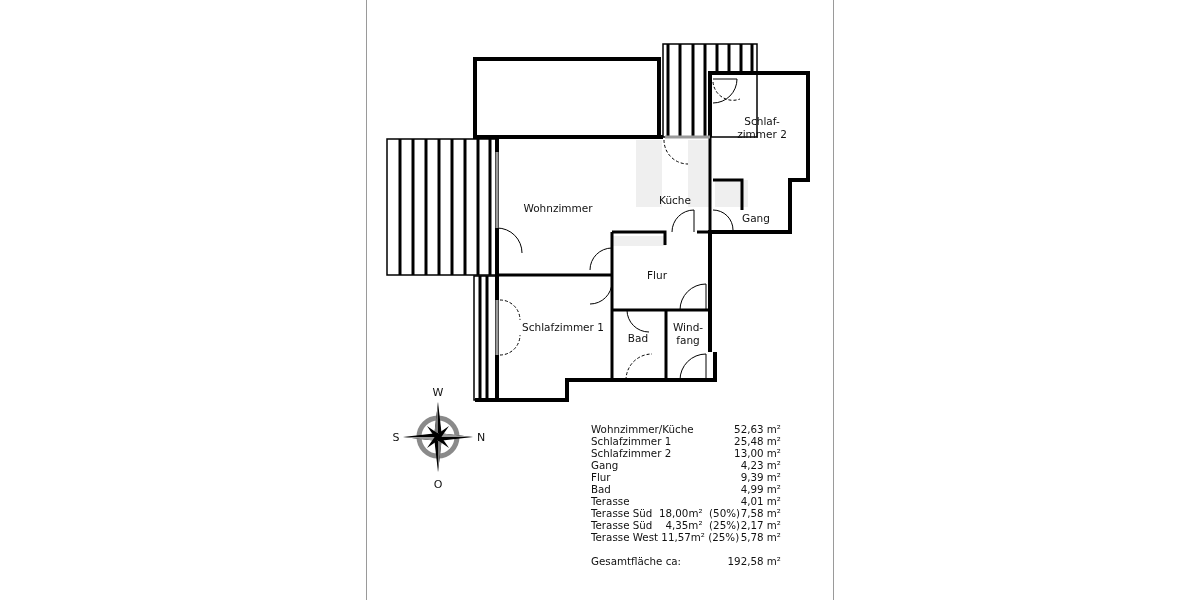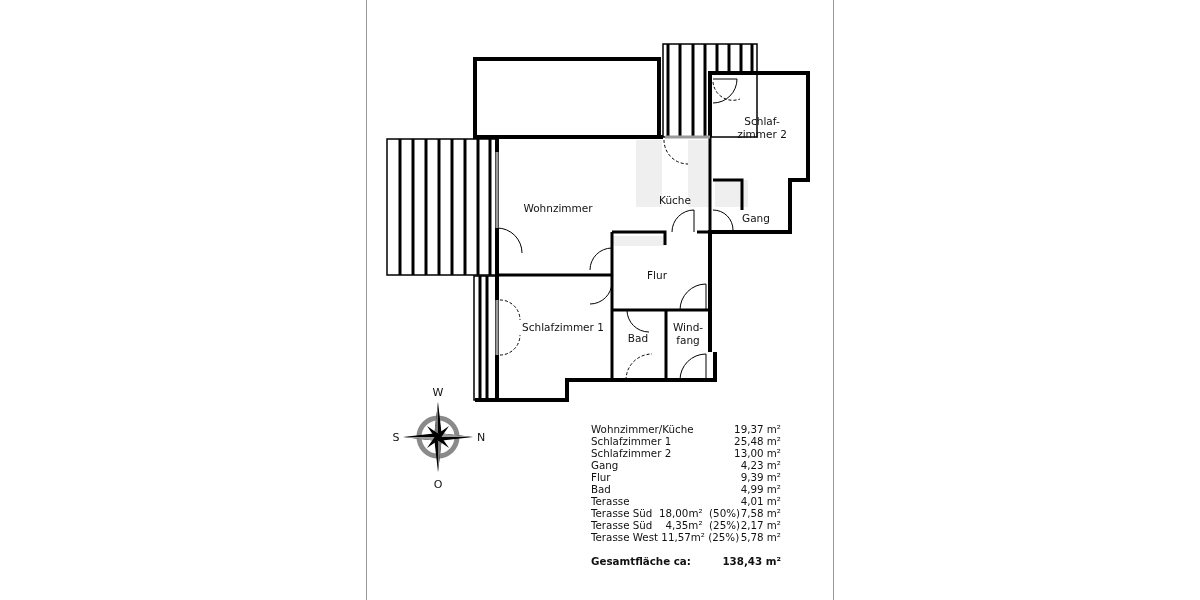--- a/index.html
+++ b/index.html
@@ -6,21 +6,21 @@
   body { width:1200px; height:600px; background:#ffffff; position:relative; overflow:hidden;
          font-family:"DejaVu Sans", sans-serif; }
   #sheet { position:absolute; left:366px; top:0; width:468px; height:600px; background:#fff;
            border-left:1px solid #9a9a9a; border-right:1px solid #9a9a9a; box-sizing:border-box; }
   #plan { position:absolute; left:0; top:0; width:1200px; height:600px; }
   .room-label { font-family:"DejaVu Sans", sans-serif; font-size:10.5px; fill:#111; }
   .compass-label { font-family:"DejaVu Sans", sans-serif; font-size:11px; fill:#111; }
   #area-table { position:absolute; left:591px; top:423px; width:190px; font-size:10.3px;
                 color:#111; line-height:12px; }
   #area-table .row { display:flex; justify-content:space-between; white-space:pre; }
-  #area-table .total { margin-top:12px; font-weight:bold; }
+  #area-table .total { margin-top:12px; font-weight:normal; }
 </style>
 </head>
 <body>
 
 <div id="sheet"></div>
 
 <svg id="plan" viewBox="0 0 1200 600">
 
   <g fill="#efefef">
     <rect x="636" y="140" width="26" height="67"></rect>
@@ -145,24 +145,24 @@
     <polygon points="11,-11 -2,-2 2,2" fill="#000"></polygon>
     <polygon points="-11,11 -2,-2 2,2" fill="#000"></polygon>
     <text class="compass-label" id="cmp-top" x="0" y="-41" text-anchor="middle">W</text>
     <text class="compass-label" id="cmp-bottom" x="0" y="42" text-anchor="middle" dy="0.8em">O</text>
     <text class="compass-label" id="cmp-left" x="-42" y="4" text-anchor="middle">S</text>
     <text class="compass-label" id="cmp-right" x="43" y="4" text-anchor="middle">N</text>
   </g>
 </svg>
 
 <div id="area-table">
-  <div class="row"><span>Wohnzimmer/Küche</span><span>19,37 m²</span></div>
+  <div class="row"><span>Wohnzimmer/Küche</span><span>52,63 m²</span></div>
   <div class="row"><span>Schlafzimmer 1</span><span>25,48 m²</span></div>
   <div class="row"><span>Schlafzimmer 2</span><span>13,00 m²</span></div>
   <div class="row"><span>Gang</span><span>4,23 m²</span></div>
   <div class="row"><span>Flur</span><span>9,39 m²</span></div>
   <div class="row"><span>Bad</span><span>4,99 m²</span></div>
   <div class="row"><span>Terasse</span><span>4,01 m²</span></div>
   <div class="row"><span>Terasse Süd  18,00m²  (50%)</span><span>7,58 m²</span></div>
   <div class="row"><span>Terasse Süd    4,35m²  (25%)</span><span>2,17 m²</span></div>
   <div class="row"><span>Terasse West 11,57m² (25%)</span><span>5,78 m²</span></div>
-  <div class="row total"><span>Gesamtfläche ca:</span><span>138,43 m²</span></div>
+  <div class="row total"><span>Gesamtfläche ca:</span><span>192,58 m²</span></div>
 </div>
 
 </body></html>

